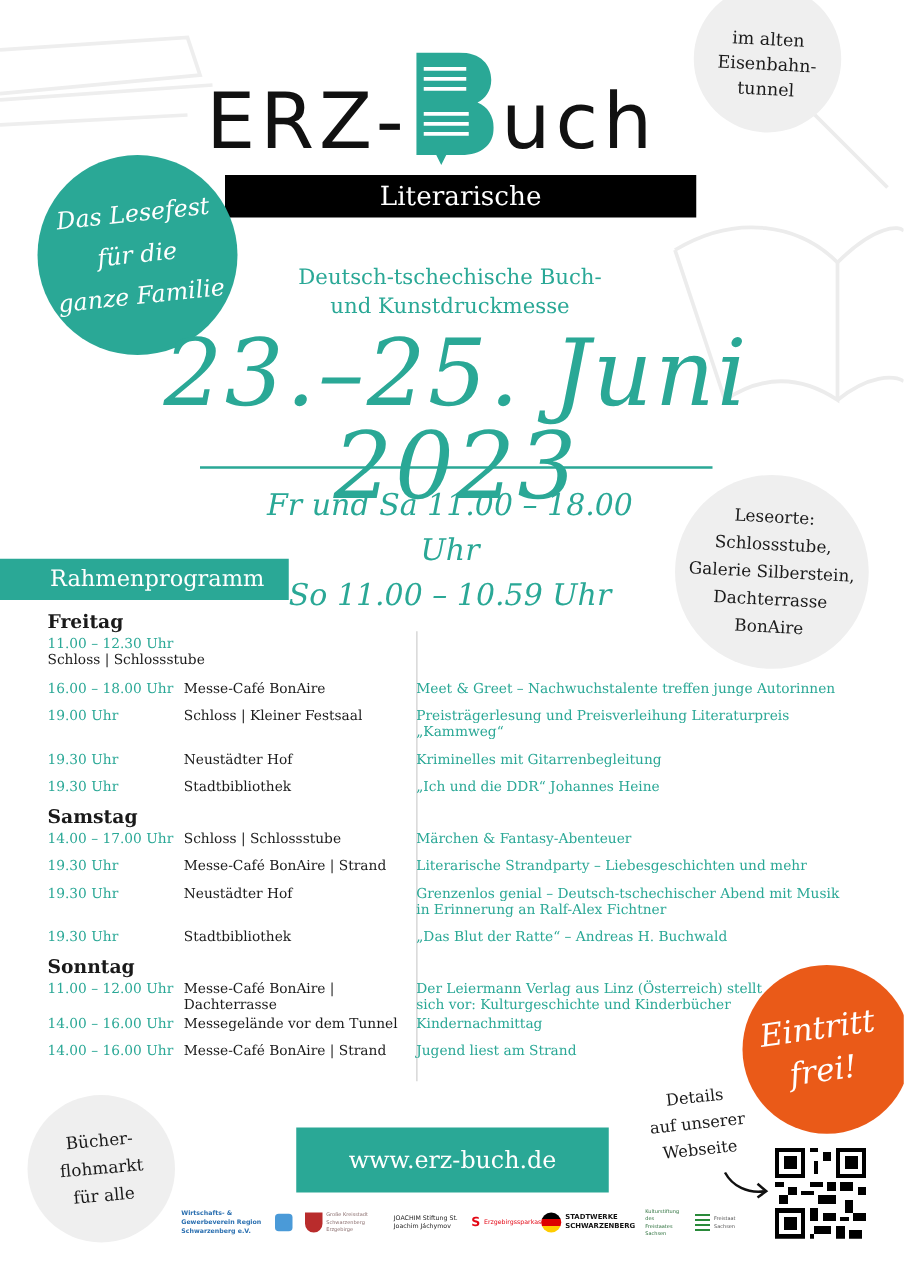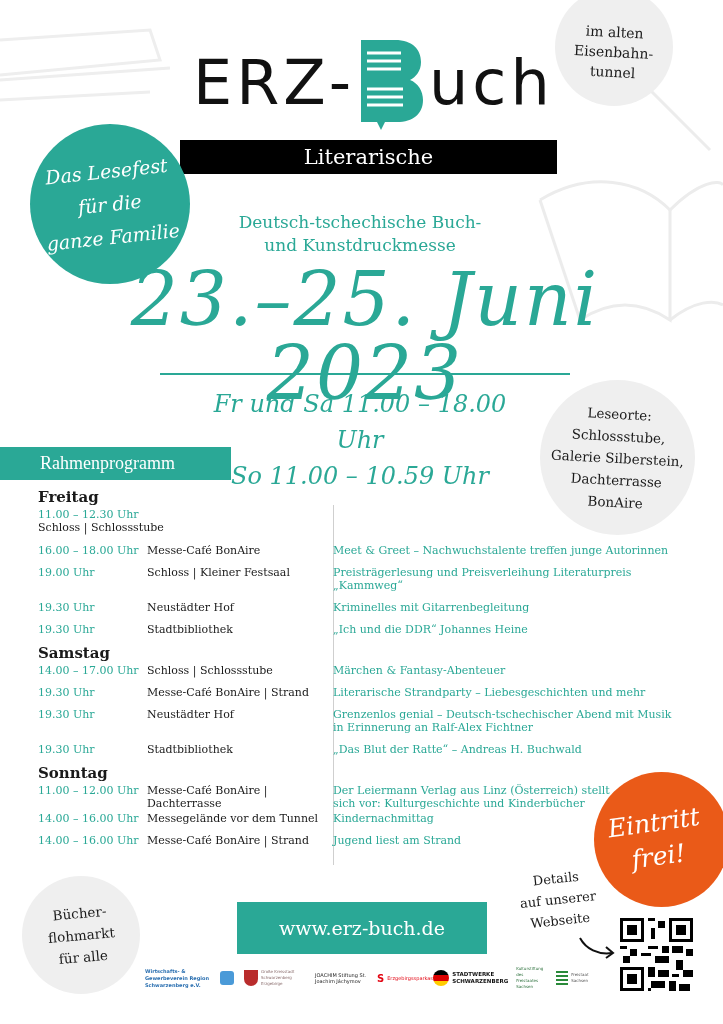--- a/index.html
+++ b/index.html
@@ -4,32 +4,32 @@
 <style>
   * { box-sizing: border-box; margin: 0; padding: 0; }
   html, body { width: 723px; height: 1024px; background: #ffffff; overflow: hidden; }
   body { position: relative; font-family: "DejaVu Serif", serif; color: #1a1a1a; }
   .abs { position: absolute; }
   .circle { position: absolute; border-radius: 50%; display: flex; flex-direction: column; align-items: center; justify-content: center; text-align: center; }
   .grey-circle { background: #efefef; }
   .script { font-family: "DejaVu Serif", serif; font-style: italic; }
 
   
-  .logo { position: absolute; left: 165px; top: 38px; height: 90px; display: flex; align-items: center; margin-left: 28px; }
+  .logo { position: absolute; left: 165px; top: 38px; height: 90px; display: flex; align-items: flex-end; }
   .logo-text { font-family: "DejaVu Sans", sans-serif; font-weight: normal; font-size: 62px; letter-spacing: 4px; color: #111; line-height: 1; }
   .logo-b { width: 62px; height: 86px; margin: 0 6px; position: relative; }
   .banner { position: absolute; left: 180px; top: 140px; width: 377px; height: 34px; background: #000; color: #fff; font-size: 21px; display: flex; align-items: center; justify-content: center; }
 
   .subtitle { position: absolute; left: 195px; top: 190px; width: 330px; text-align: center; font-size: 17px; line-height: 23px; color: #2aa896; }
 
   .date { position: absolute; left: 20px; top: 262px; width: 690px; text-align: center; font-size: 74px; color: #2aa896; letter-spacing: 2px; line-height: 1; }
   .rule { position: absolute; left: 160px; top: 373px; width: 410px; height: 2px; background: #2aa896; }
   .hours { position: absolute; left: 200px; top: 386px; width: 320px; text-align: center; font-size: 24px; line-height: 36px; color: #2aa896; }
 
-  .rp { position: absolute; left: 0; top: 447px; width: 231px; height: 33px; background: #2aa896; color: #fff; font-size: 18px; padding-left: 40px; display: flex; align-items: center; font-family: Liberation Serif, serif; }
+  .rp { position: absolute; left: 0; top: 447px; width: 231px; height: 33px; background: #2aa896; color: #fff; font-size: 18px; padding-left: 40px; display: flex; align-items: center; }
 
   .schedule { position: absolute; left: 38px; top: 486px; width: 640px; }
   .divider { position: absolute; left: 333px; top: 505px; width: 1px; height: 360px; background: #cfcfcf; }
   .day { font-weight: bold; font-size: 15px; height: 22px; line-height: 22px; }
   .row { display: flex; font-size: 11px; line-height: 13px; margin-bottom: 9px; }
   .row .t { width: 109px; color: #2aa896; flex-shrink: 0; }
   .row .p { width: 186px; color: #1a1a1a; flex-shrink: 0; }
   .row .e { color: #2aa896; white-space: pre-line; }
 
   .url { position: absolute; left: 237px; top: 902px; width: 250px; height: 52px; background: #2aa896; color: #fff; font-size: 19px; display: flex; align-items: center; justify-content: center; }

